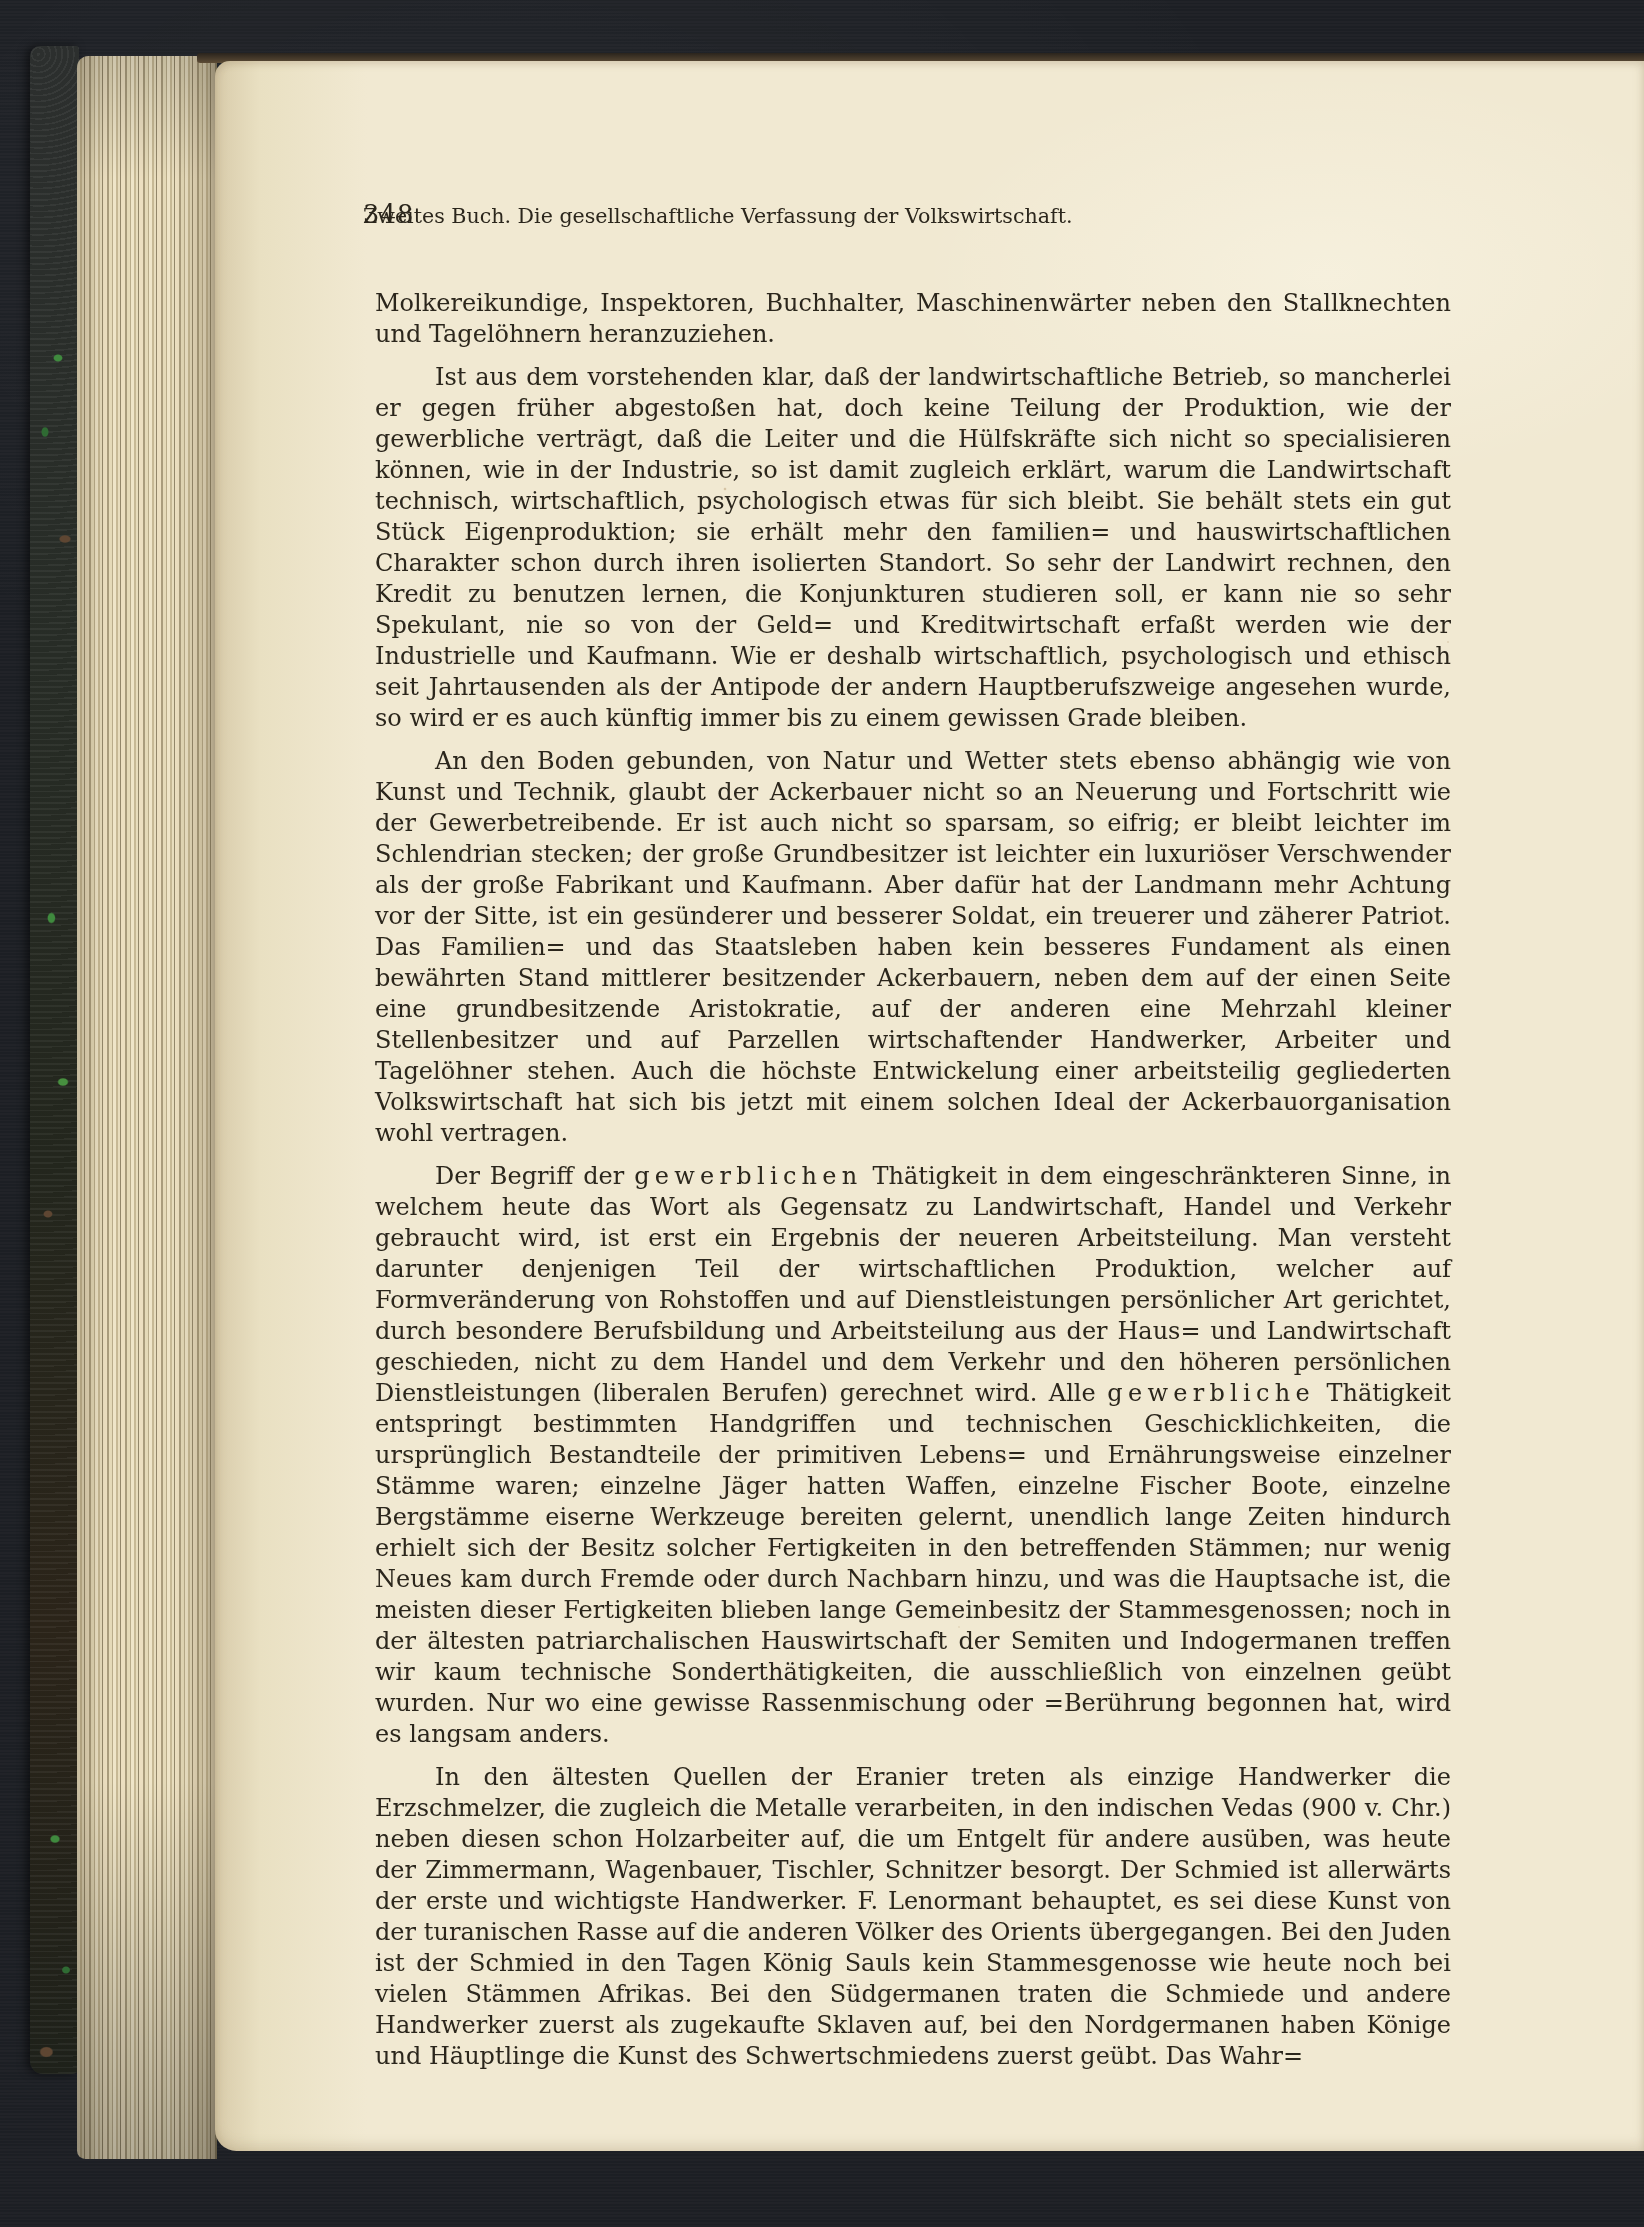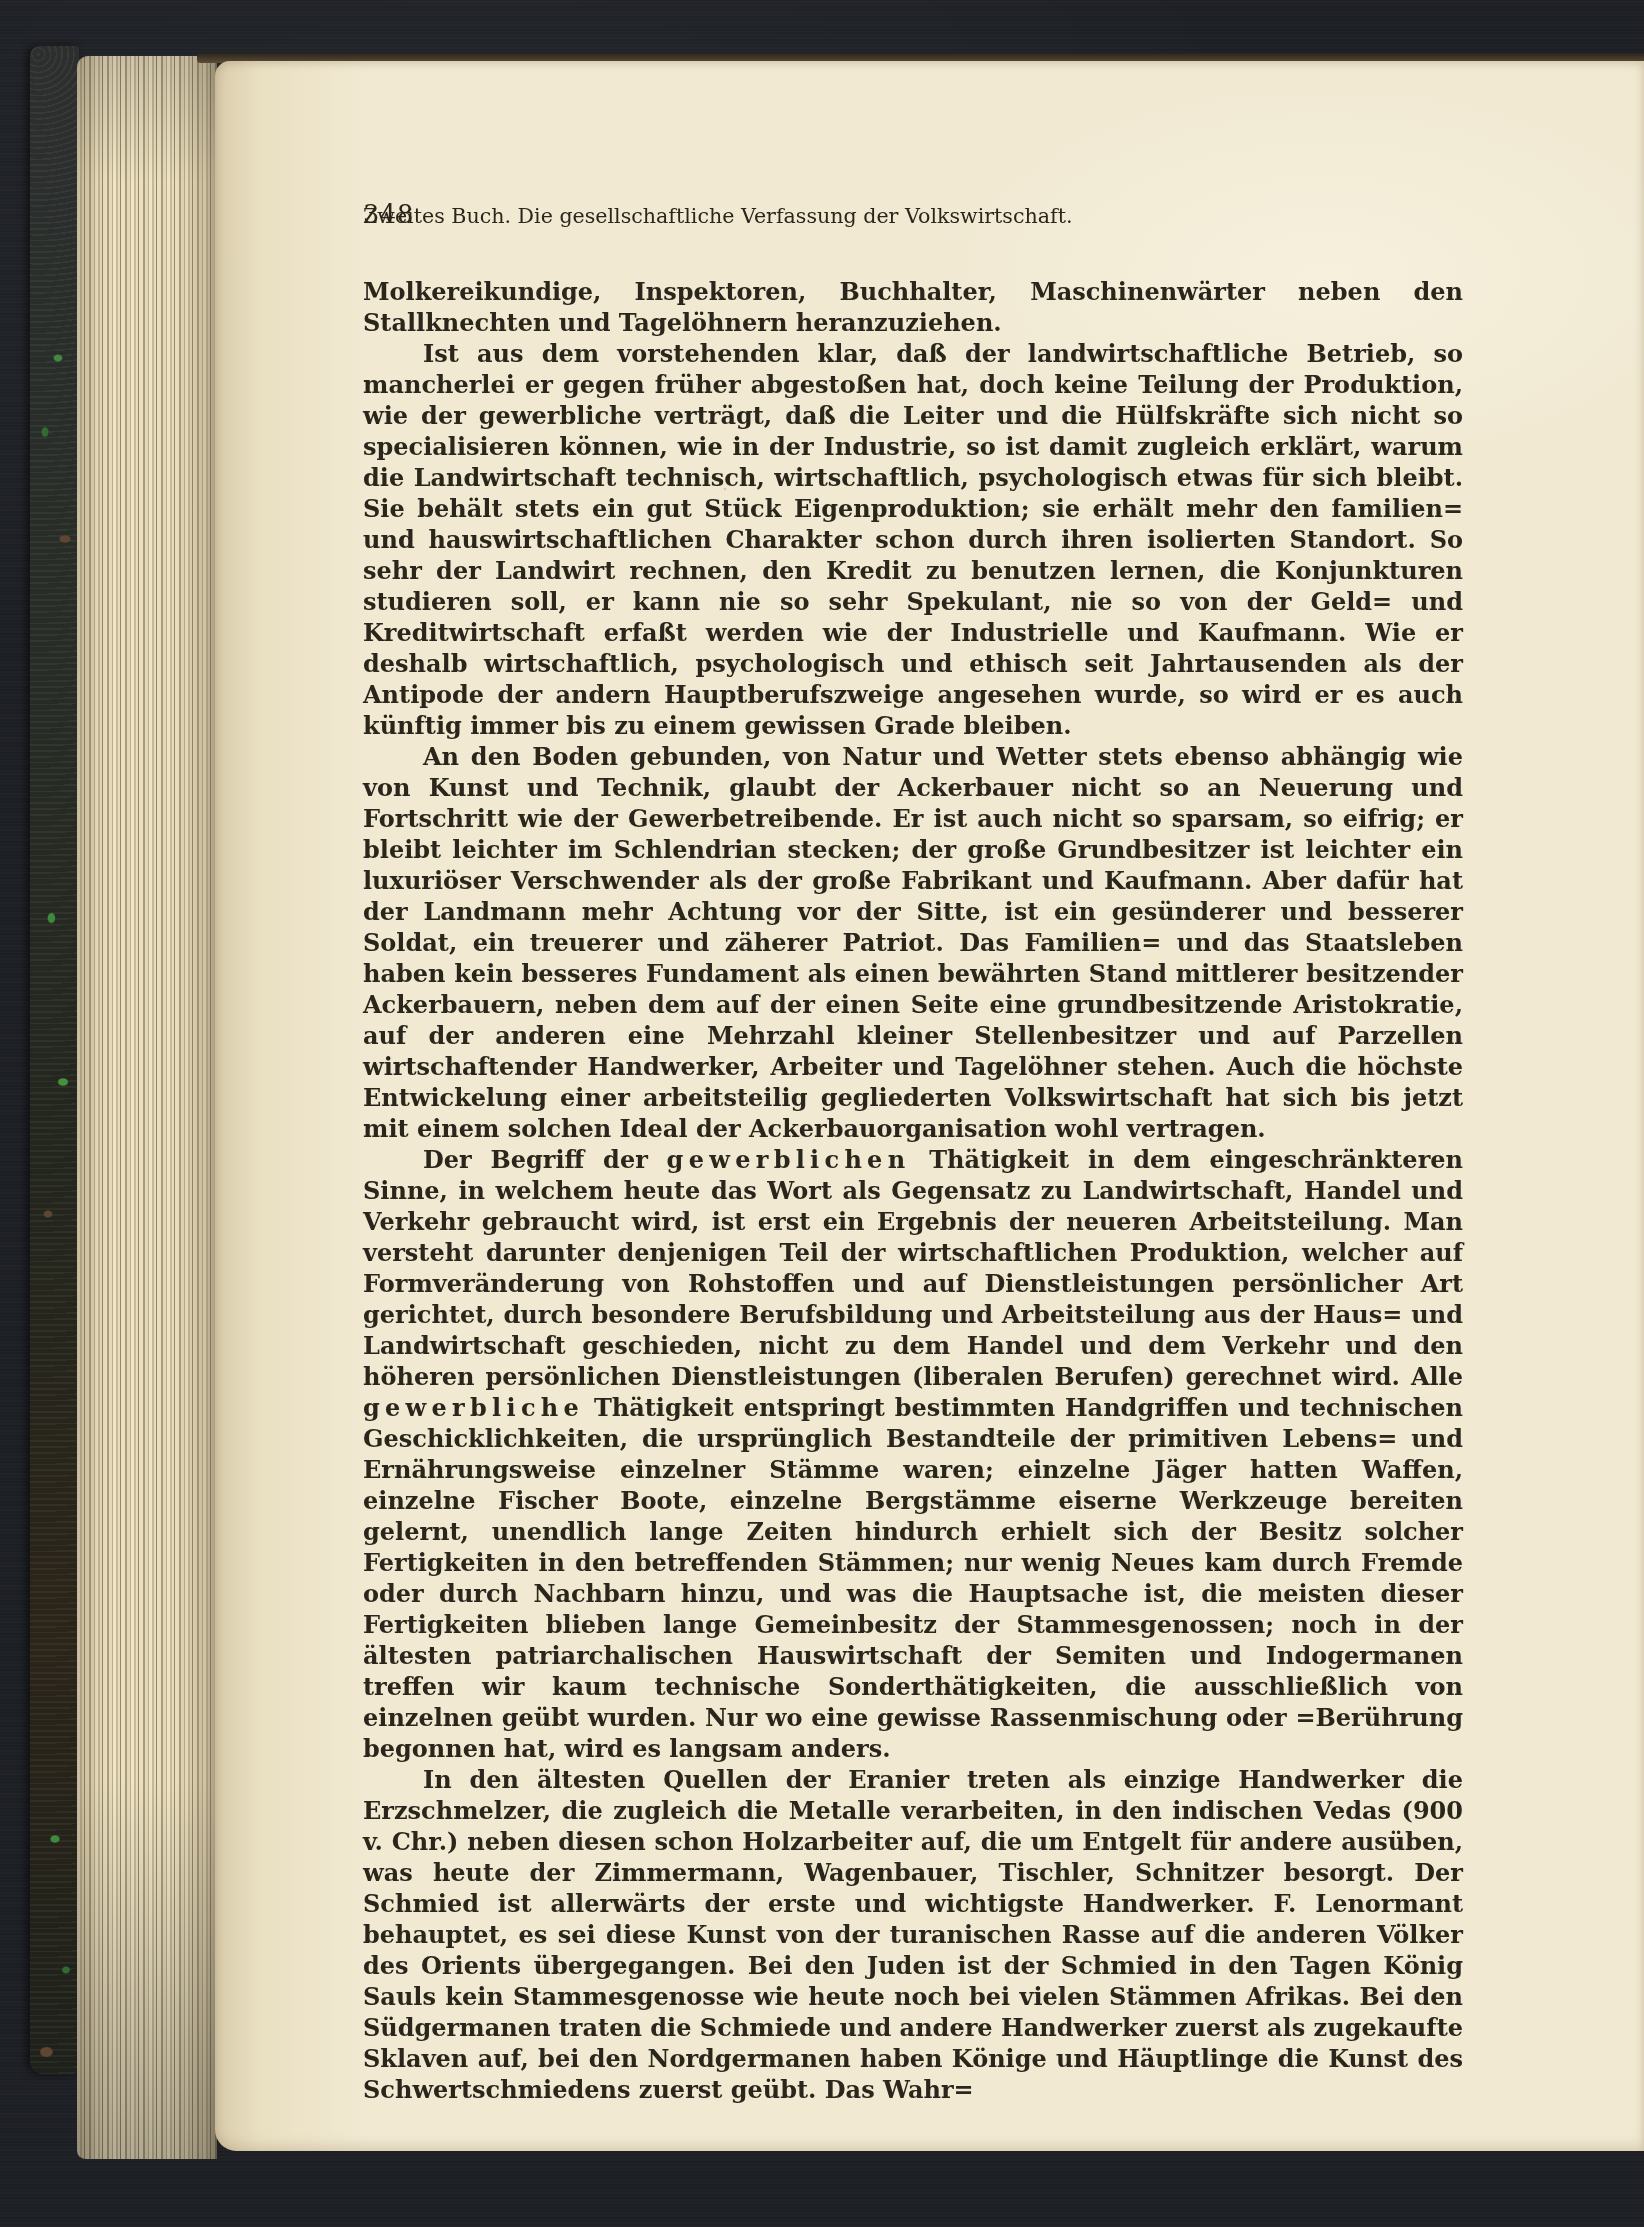--- a/index.html
+++ b/index.html
@@ -81,21 +81,21 @@
   }
   .running-header{
     position:absolute;left:148px;top:143px;width:1100px;text-align:left;
     font-size:20.6px;color:var(--ink);
   }
   .body-text{
     position:absolute;left:148px;top:215px;width:1100px;
     font-size:24px;line-height:31px;color:var(--ink);
     text-align:justify;
   }
-  .para{margin:0;font-weight:bold;}
+  .para{margin:12px;}
   .para.indent{text-indent:60px;}
   .sperr{letter-spacing:0.22em;}
 </style>
 </head>
 <body>
 
 <div class="cover-edge"></div>
 <div class="page-stack"></div>
 <div class="top-edge-strip"></div>
 

